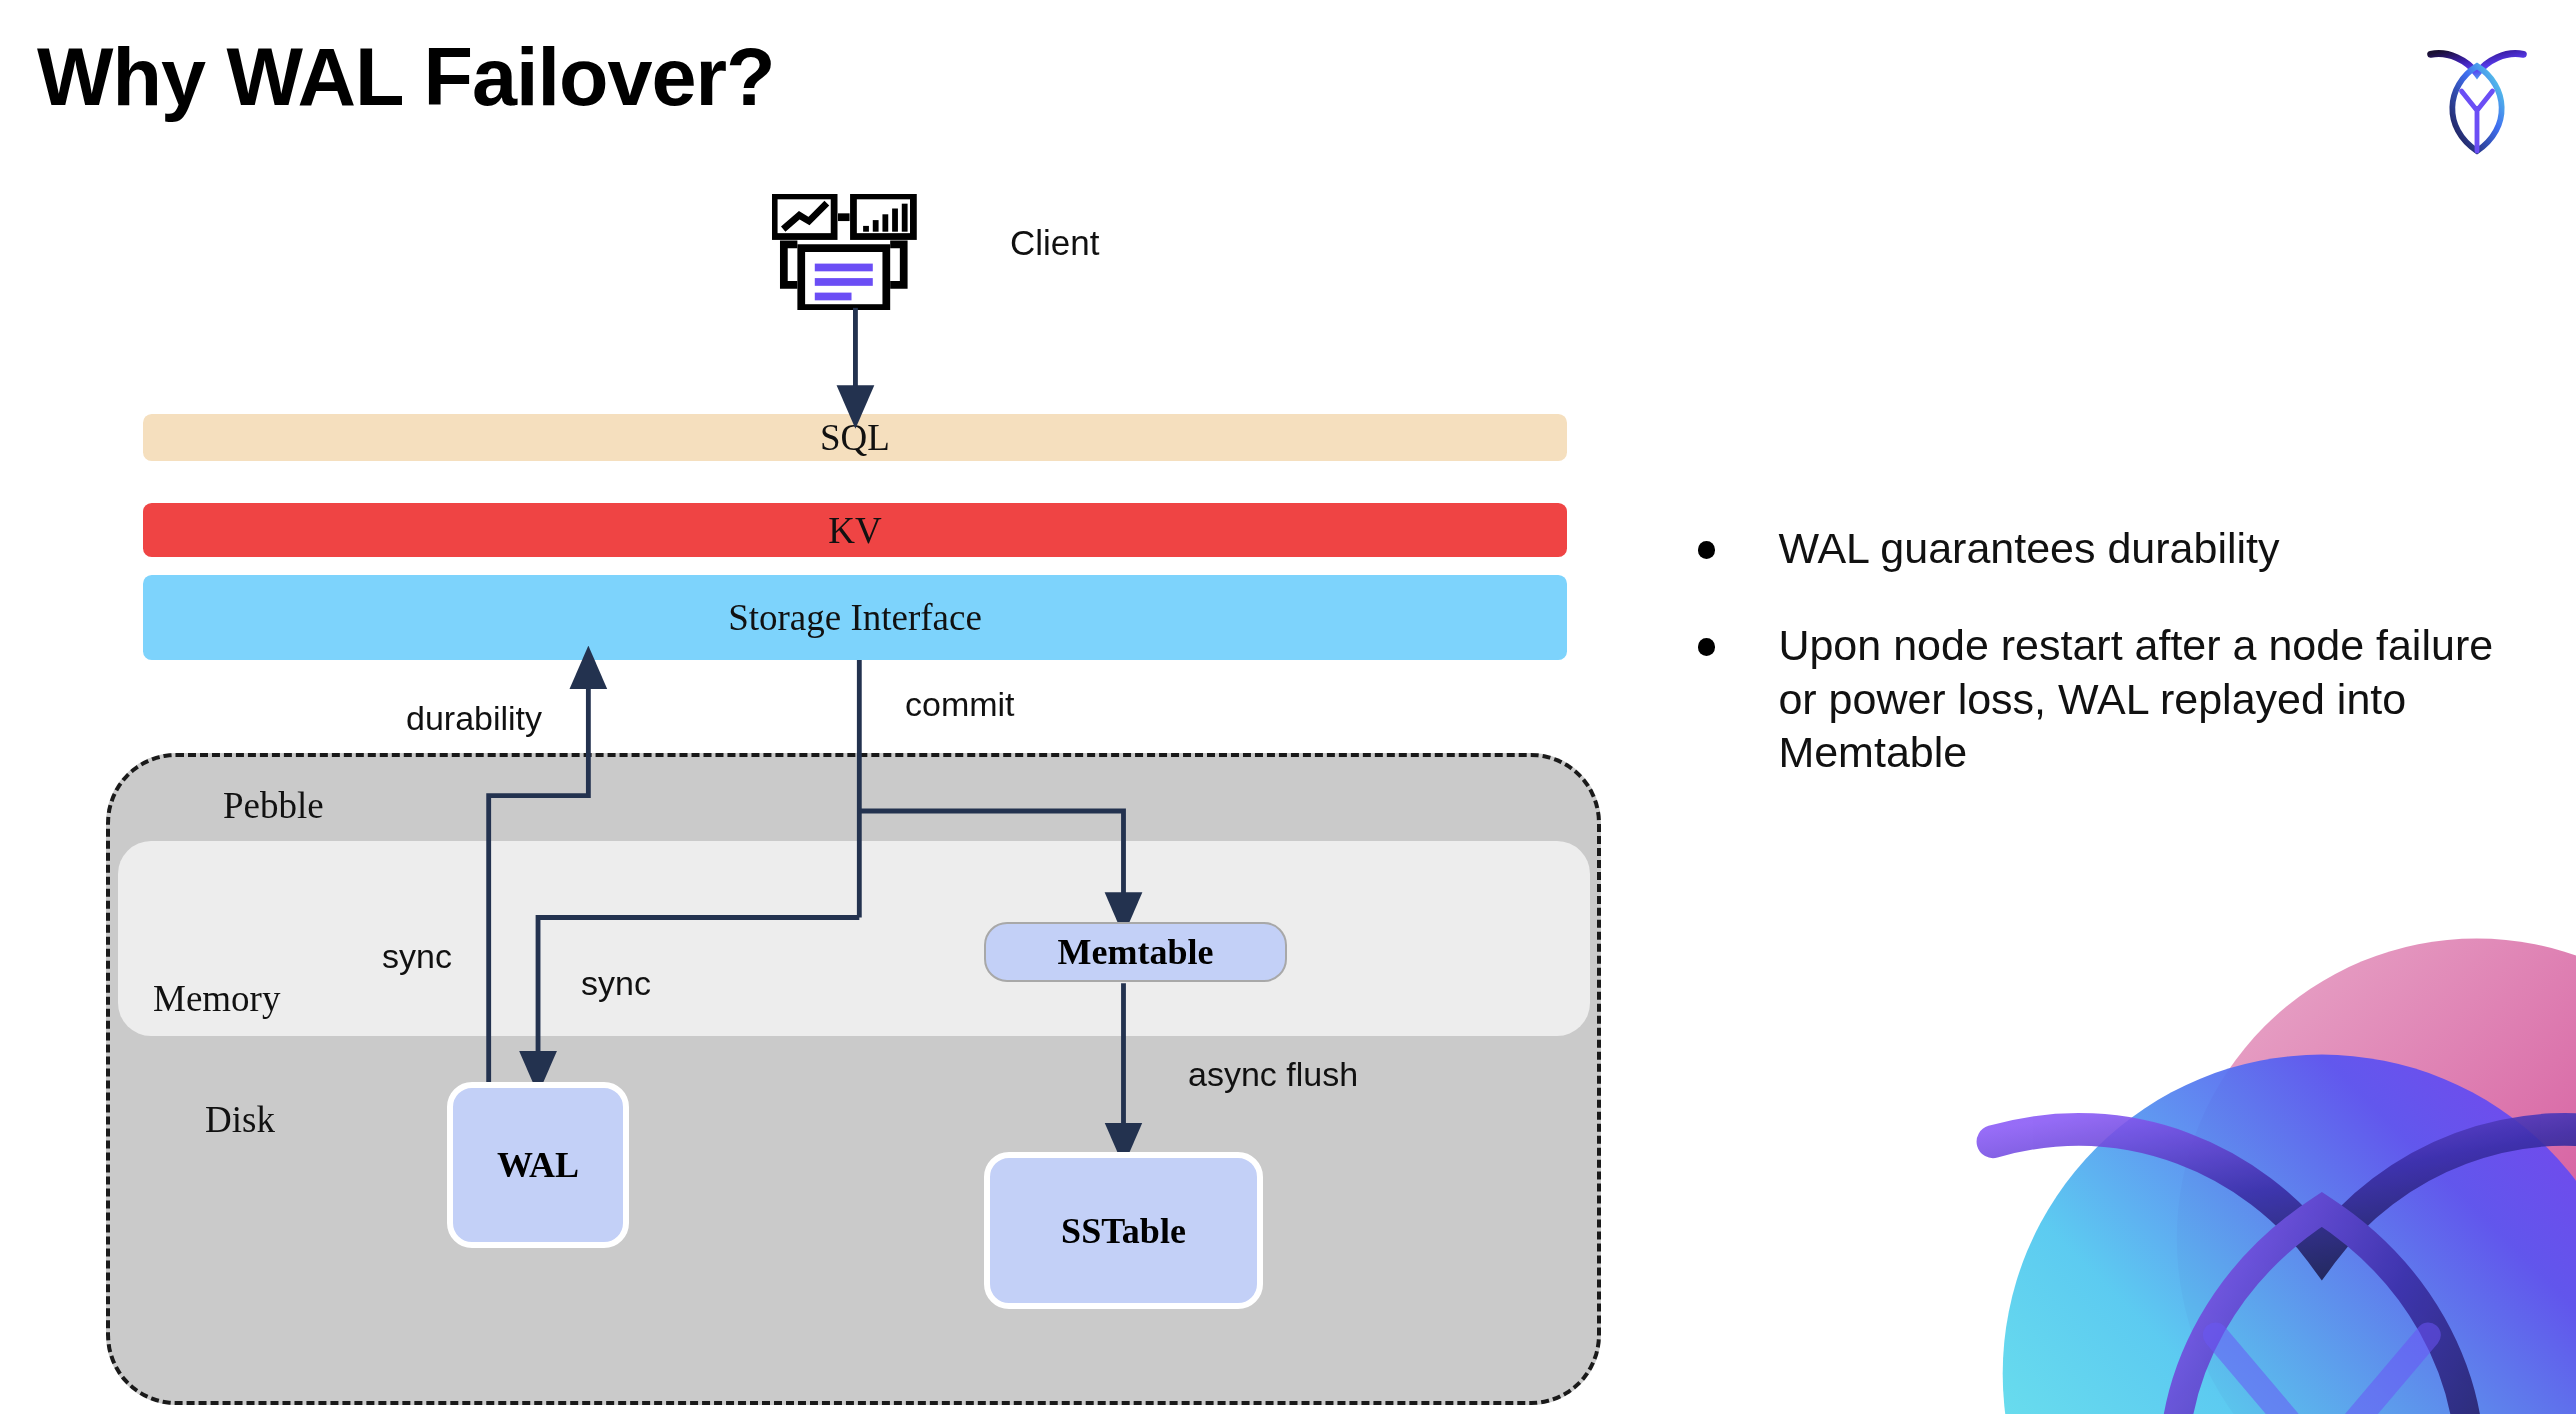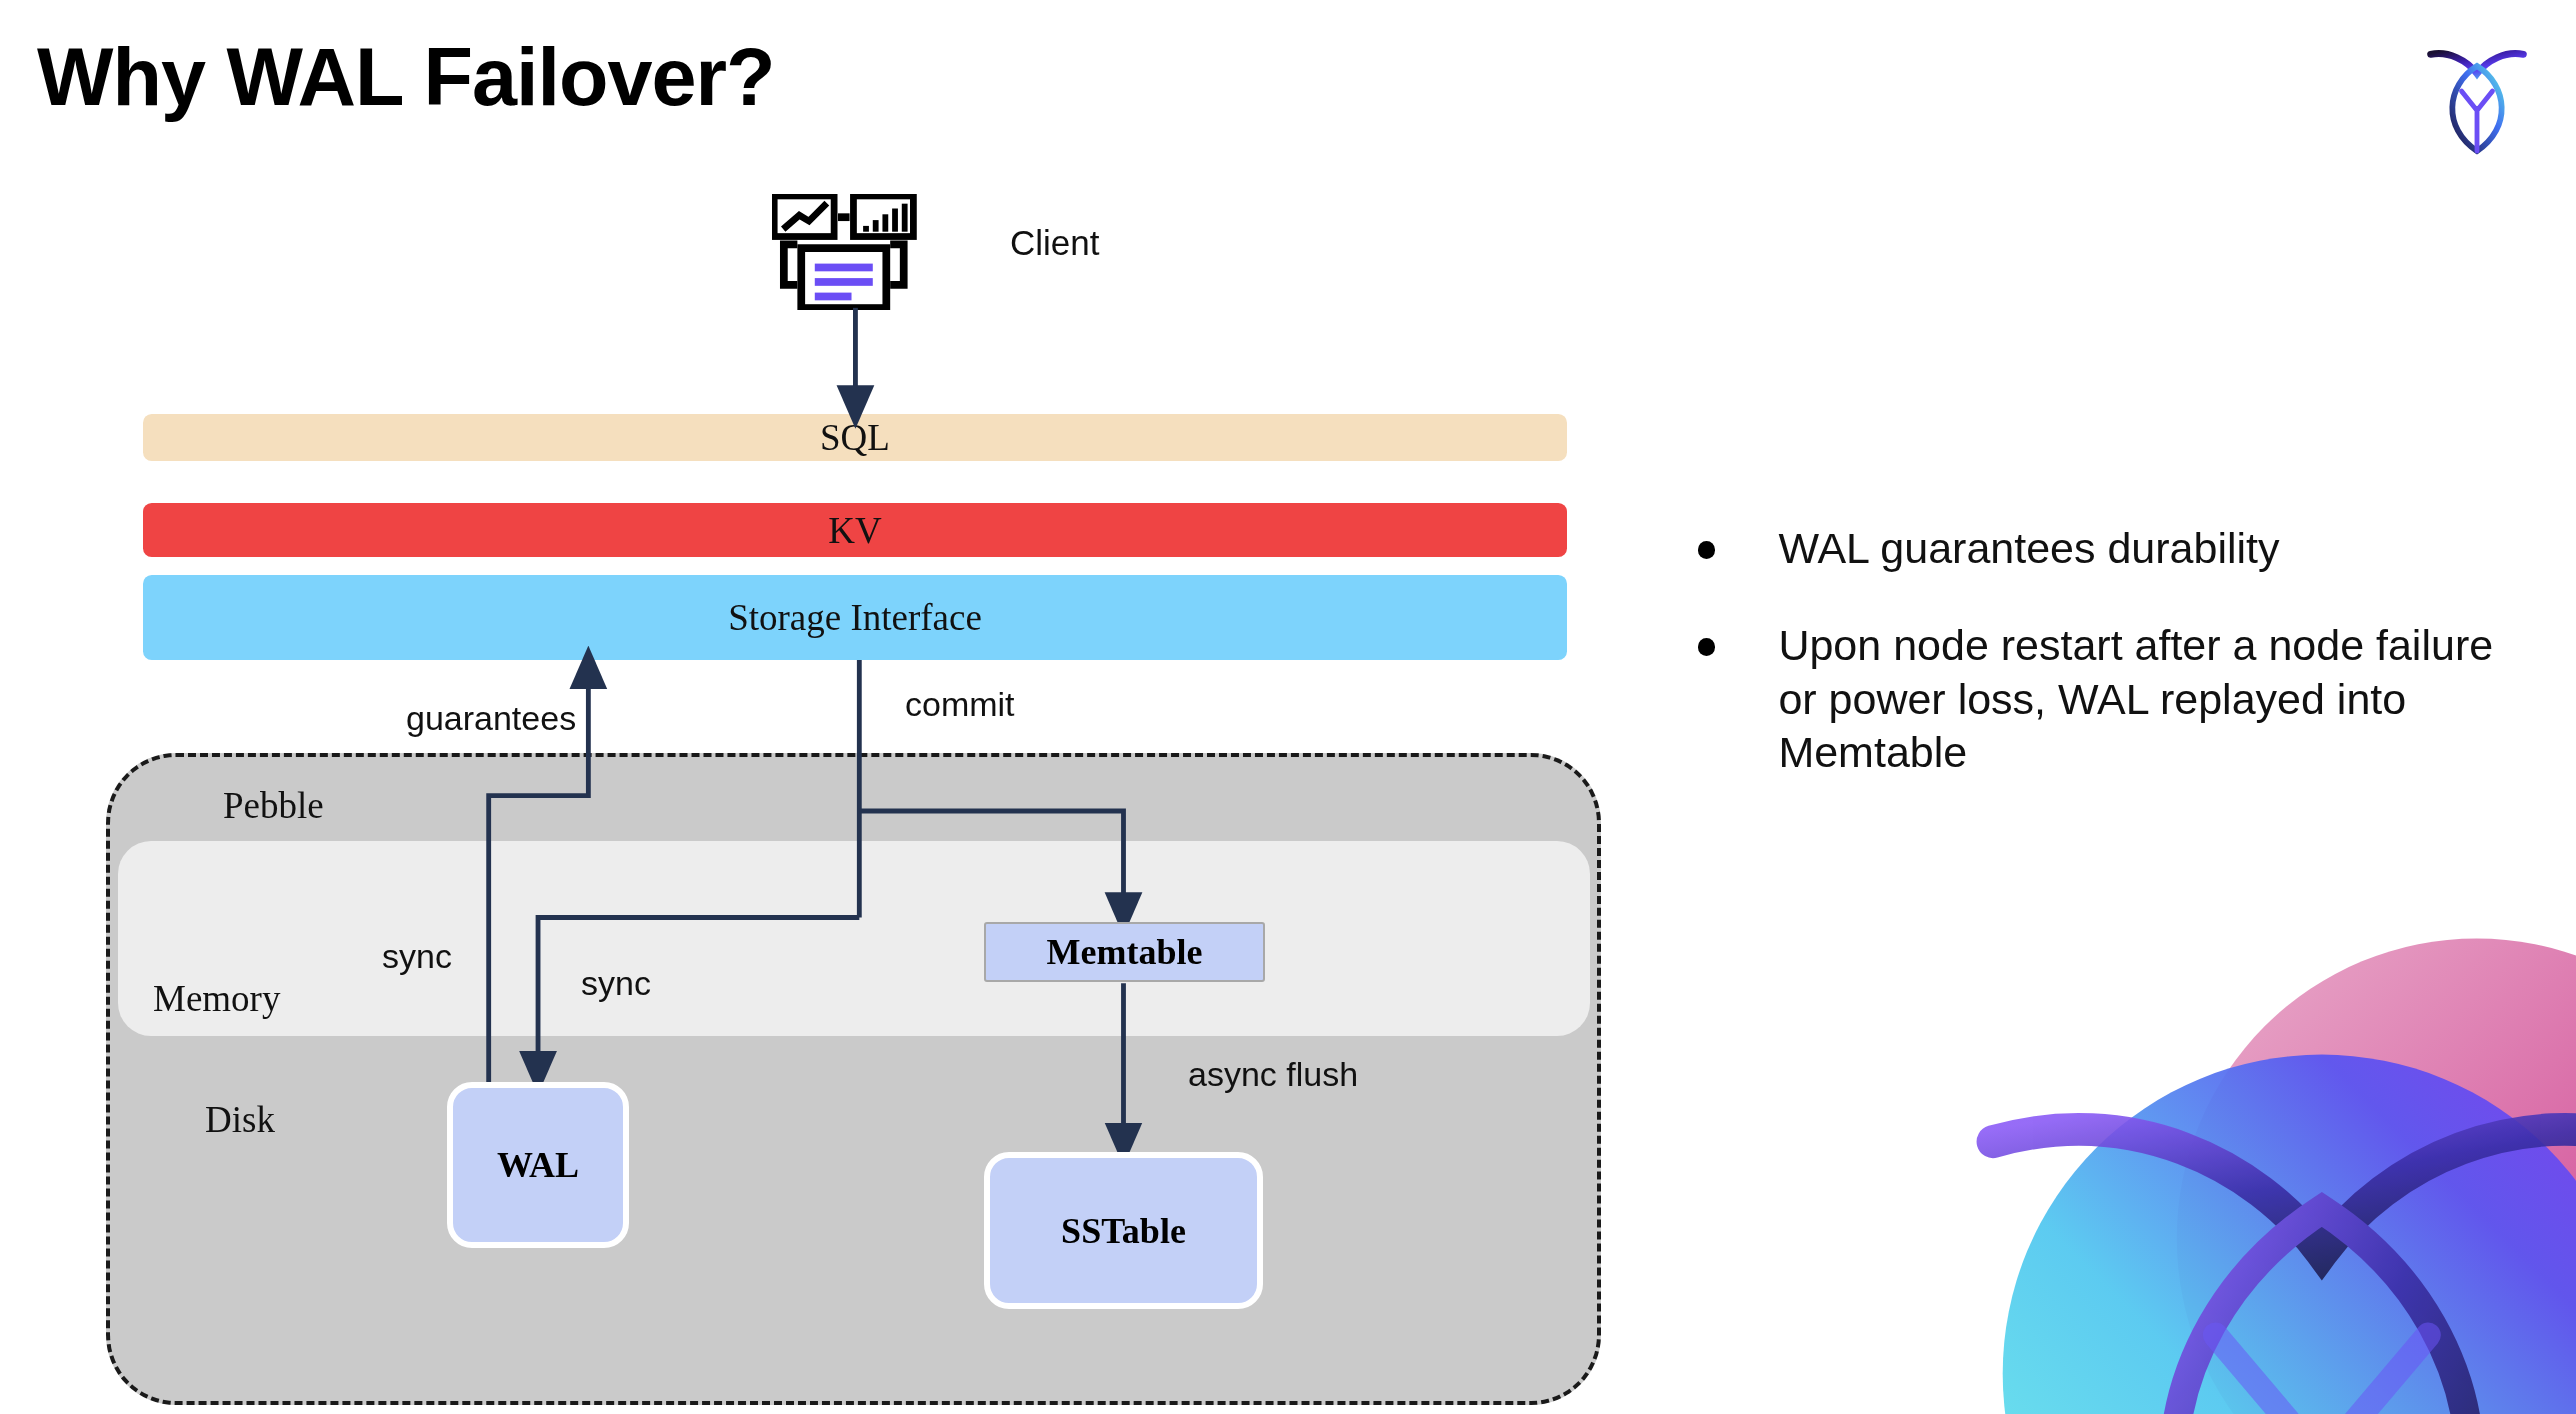--- a/index.html
+++ b/index.html
@@ -46,21 +46,21 @@
   #memory-rect{position:absolute;left:118px;top:841px;width:1472px;height:195px;
                background:#ededed;border-radius:33px;}
   #memory-label{position:absolute;left:153px;top:977px;font-family:"Liberation Serif", serif;
                 font-size:37px;color:#111;}
   #disk-label{position:absolute;left:205px;top:1098px;font-family:Liberation Serif, serif;
               font-size:37px;color:#111;}
 
   
   .node{position:absolute;background:#c3d0f7;display:flex;align-items:center;justify-content:center;
         font-family:"Liberation Serif", serif;font-weight:bold;color:#000;box-sizing:border-box;}
-  #node-memtable{left:984px;top:922px;width:281px;height:60px;border-radius:3px;
+  #node-memtable{left:984px;top:922px;width:303px;height:60px;border-radius:23px;
                  border:2.9px solid #a8a8a8;font-size:36px;}
   #node-wal{left:447px;top:1082px;width:182px;height:166px;border-radius:25px;
             border:6.8px solid #ffffff;font-size:36px;}
   #node-sstable{left:984px;top:1152px;width:279px;height:157px;border-radius:25px;
                 border:6.8px solid #ffffff;font-size:36px;}
 
   
   .elabel{position:absolute;font-family:"Liberation Sans", sans-serif;font-size:34px;color:#111;white-space:nowrap;}
   #lbl-committed{left:406px;top:699px;}
   #lbl-commit{left:905px;top:685px;}
@@ -212,21 +212,21 @@
   <div class="node" id="node-memtable">
     <span>Memtable</span>
   </div>
   <div class="node" id="node-sstable">
     <span>SSTable</span>
   </div>
   <div class="node" id="node-wal">
     <span>WAL</span>
   </div>
 
-  <div class="elabel" id="lbl-committed">guarantees</div>
+  <div class="elabel" id="lbl-committed">durability</div>
   <div class="elabel" id="lbl-commit">commit</div>
   <div class="elabel" id="lbl-sync1">sync</div>
   <div class="elabel" id="lbl-sync2">sync</div>
   <div class="elabel" id="lbl-asyncflush">async flush</div>
 
   <div id="bullets">
     <div class="bullet-row">
       <div class="bullet-dot"></div>
       <div class="bullet-text">WAL guarantees durability</div>
     </div>

